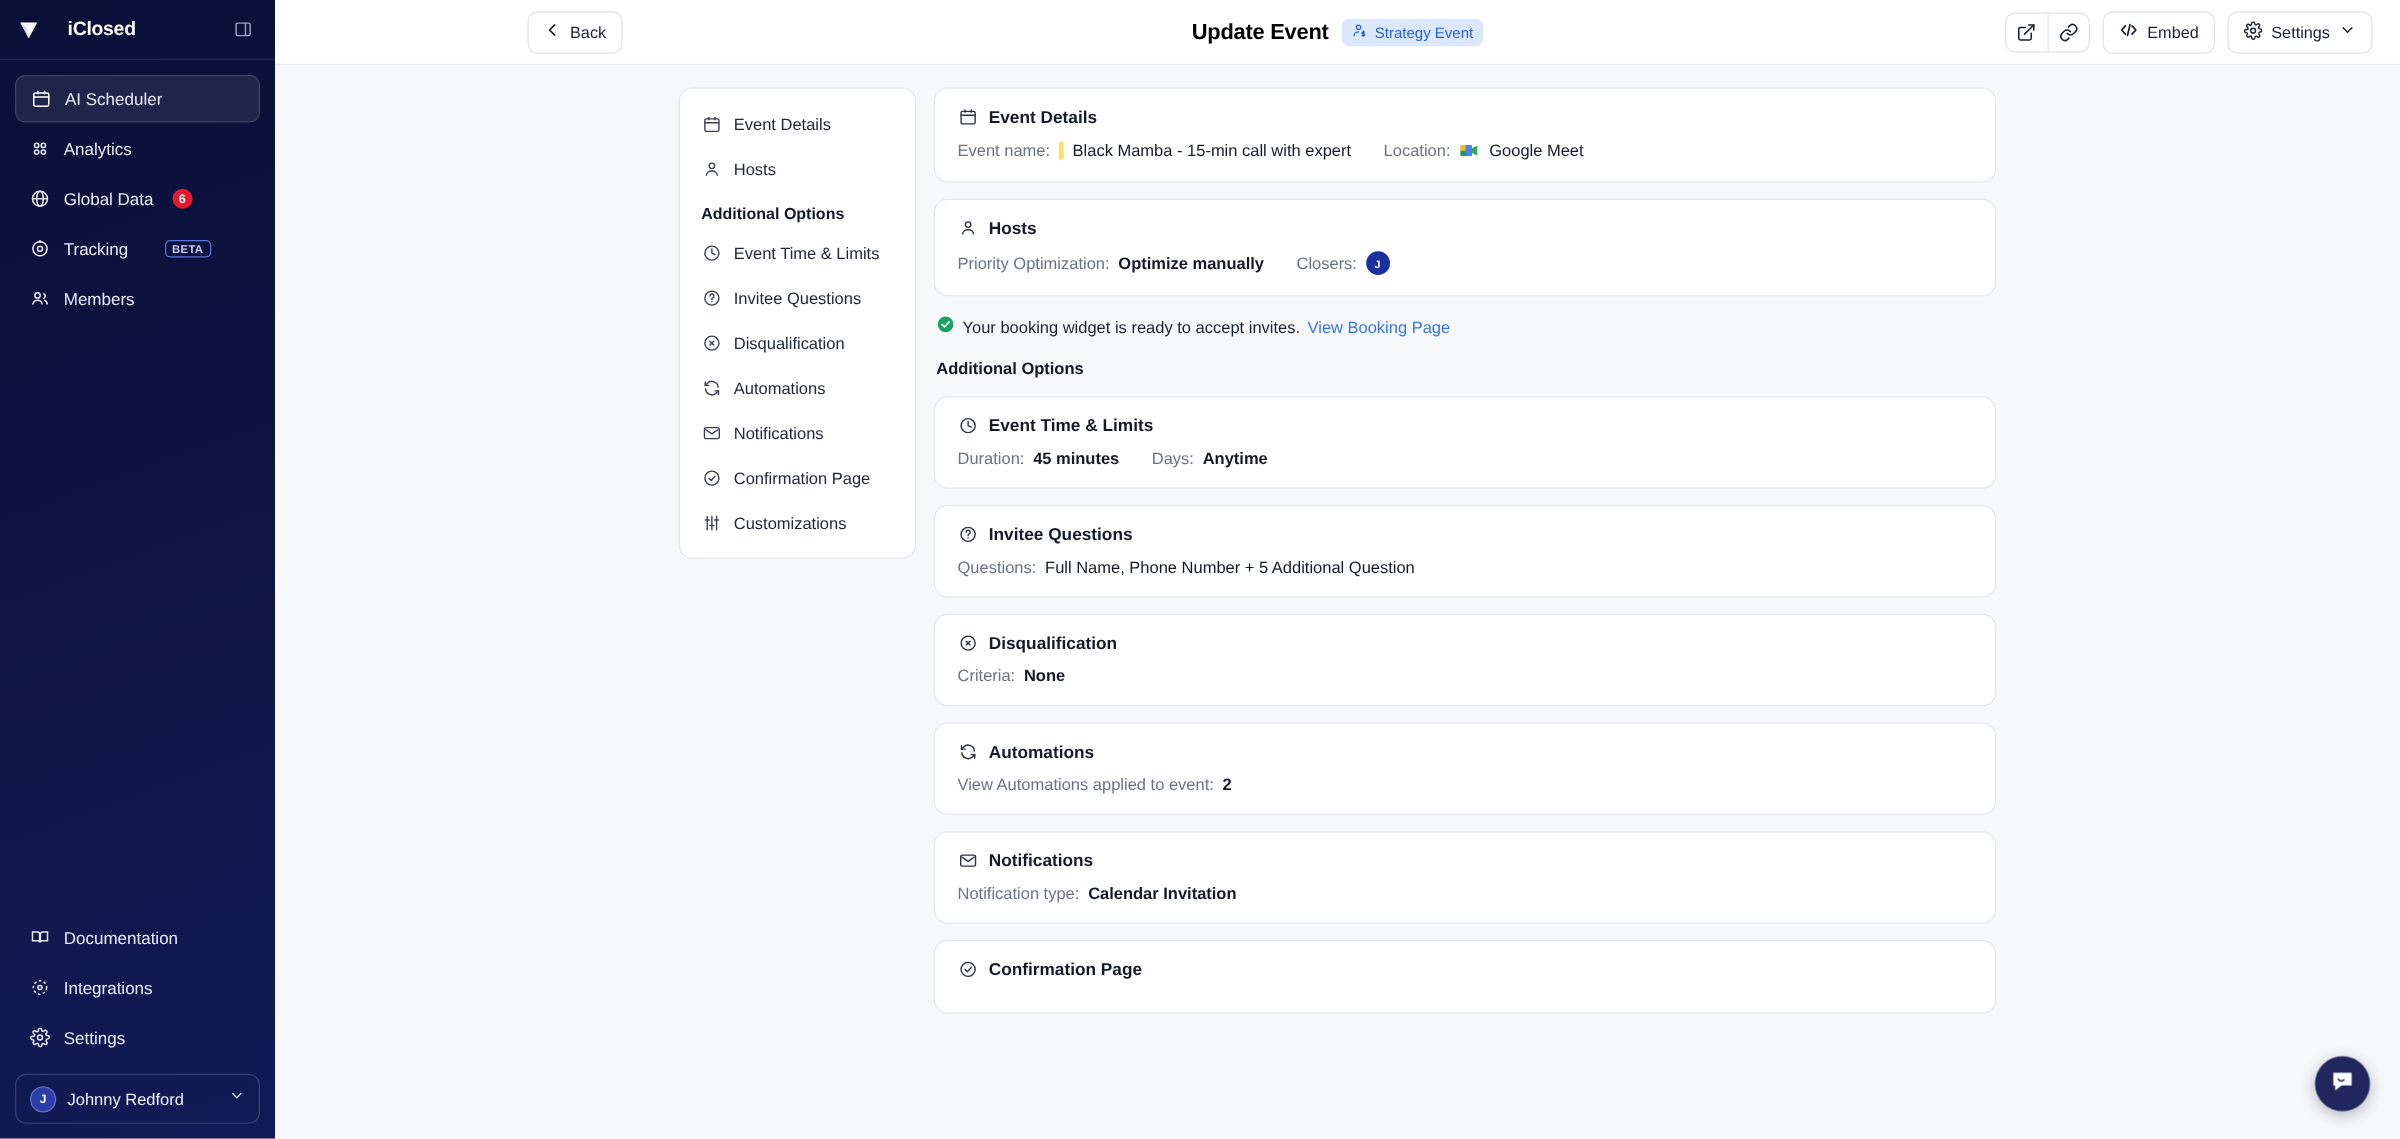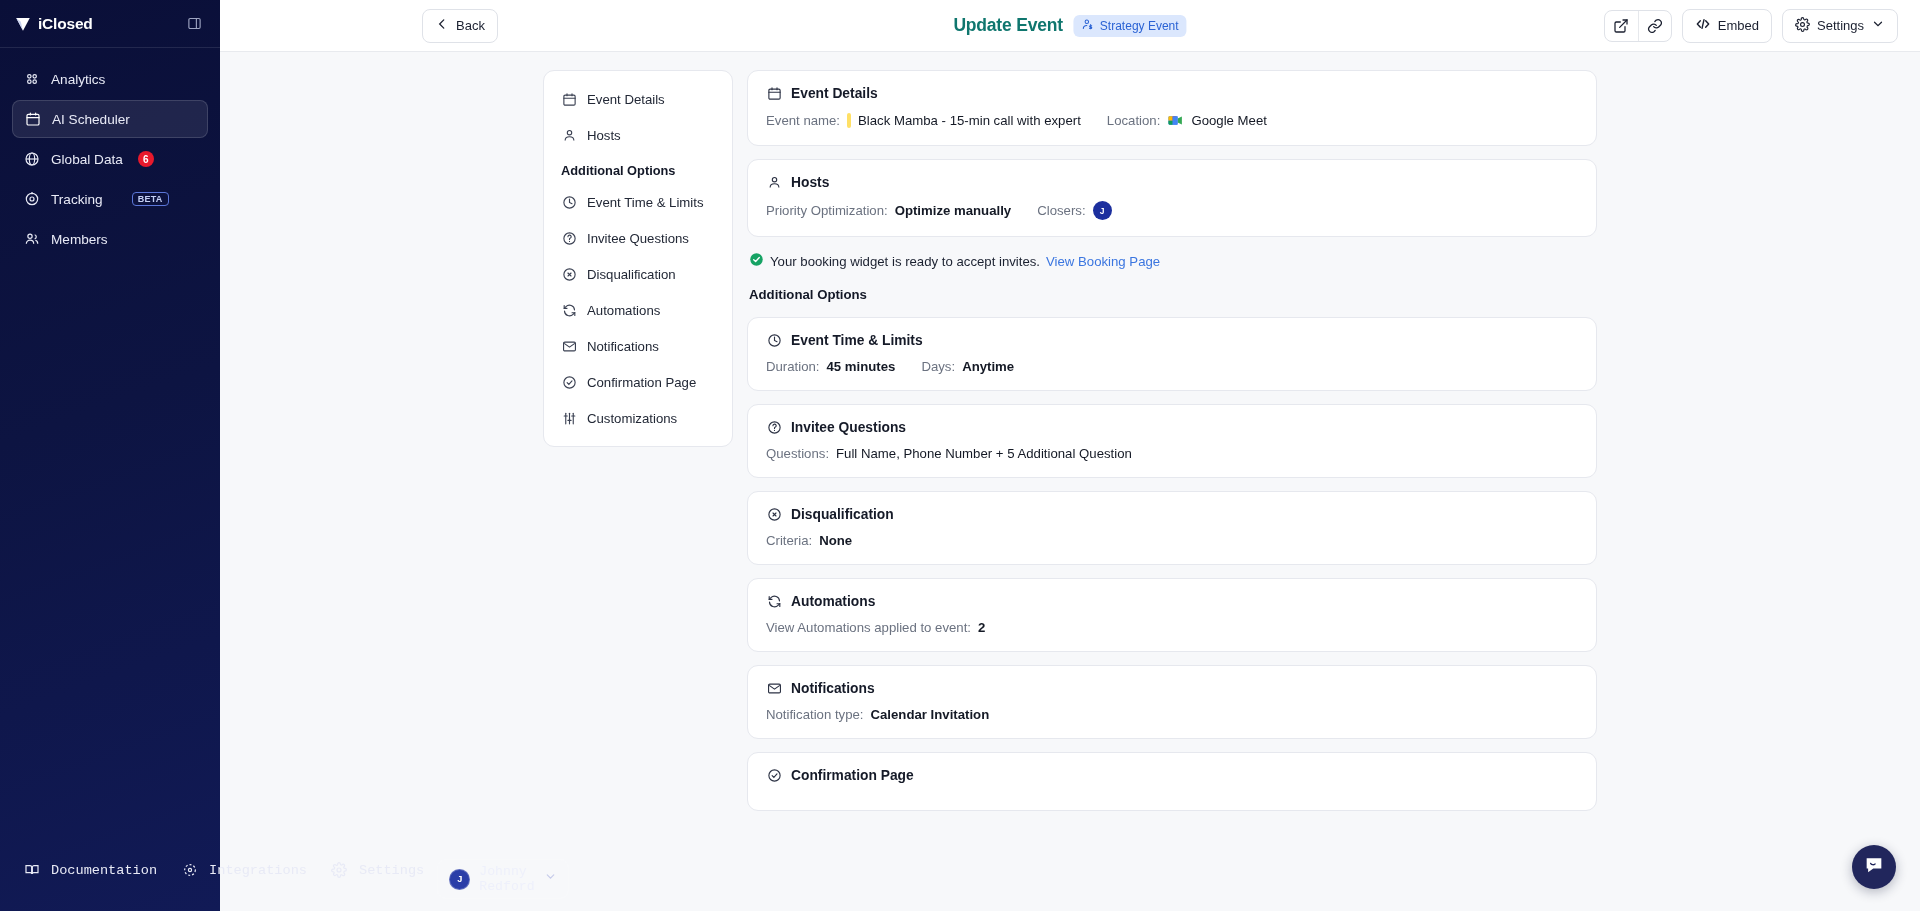--- a/index.html
+++ b/index.html
@@ -16,21 +16,21 @@
     width: 220px; height: 911px; flex: 0 0 220px;
     background: linear-gradient(160deg, #0a0f38 0%, #0d1442 45%, #111a56 100%);
     display: flex; flex-direction: column;
     position: relative;
   }
   .sb-top {
     height: 48px; display: flex; align-items: center;
     justify-content: space-between; padding: 0 16px 0 14px;
     border-bottom: 1px solid rgba(255,255,255,0.10);
   }
-  .brand { display: flex; align-items: center; gap: 6px; }
+  .brand { display: flex; align-items: center; gap: 22px; }
   .brand-mark { width: 18px; height: 18px; display:block; }
   .brand-text {
     color: #ffffff; font-size: 15.5px; font-weight: 700; letter-spacing: -0.2px;
   }
   .collapse-btn {
     width: 20px; height: 20px; display: flex; align-items: center; justify-content: center;
     cursor: pointer; opacity: .75;
   }
   .sb-nav { padding: 12px 12px 0 12px; display: flex; flex-direction: column; gap: 2px; }
   .sb-item {
@@ -50,21 +50,21 @@
     background: #e8192c; color: #fff; font-size: 10px; font-weight: 700;
     border-radius: 999px; min-width: 16px; height: 16px;
     display: inline-flex; align-items: center; justify-content: center;
     padding: 0 4px; margin-left: 4px;
   }
   .badge-beta {
     border: 1px solid #5b76d8; color: #c5d0f5; font-size: 9px; font-weight: 600;
     border-radius: 4px; padding: 1px 5px; margin-left: 18px; letter-spacing: .3px;
   }
   .sb-spacer { flex: 1 1 auto; }
-  .sb-bottom { padding: 0 12px 12px 12px; display: flex; flex-direction: row; gap: 2px; font-family: Liberation Mono, monospace; }
+  .sb-bottom { padding: 0 12px 12px 12px; display: flex; flex-direction: column; gap: 2px; }
   .sb-user {
     margin-top: 8px;
     display: flex; align-items: center; gap: 9px;
     height: 40px; padding: 0 11px;
     border: 1px solid rgba(255,255,255,0.16);
     border-radius: 9px; cursor: pointer;
   }
   .avatar-sm {
     width: 21px; height: 21px; flex:0 0 21px; border-radius: 50%;
     background: #2b3ea8; color: #fff; font-size: 9.5px; font-weight: 700;
@@ -86,21 +86,21 @@
     height: 24px; padding: 16px 12px;
     border: 1px solid #dfe2e8; border-radius: 8px;
     background: #fff; color: #1b2030; font-size: 13px;
     cursor: pointer; white-space: nowrap;
   }
   .back-btn { margin-left: 180px; }
   .title-group {
     position: absolute; left: 50%; transform: translateX(-50%);
     display: flex; align-items: center; gap: 11px;
   }
-  .page-title { font-size: 17.5px; font-weight: 700; color: #0f766e; letter-spacing: -0.2px; }
+  .page-title { font-size: 17.5px; font-weight: 700; color: #000000; letter-spacing: -0.2px; }
   .type-badge {
     display: inline-flex; align-items: center; gap: 5px;
     background: #dbe7fd; color: #2a62d4; border-radius: 6px;
     height: 22px; padding: 0 8px; font-size: 12px; font-weight: 400;
   }
   .topbar-right { margin-left: auto; display: flex; align-items: center; gap: 10px; }
   .icon-pair {
     display: inline-flex; align-items: center;
     border: 1px solid #dfe2e8; border-radius: 8px; height: 32px; overflow: hidden; background:#fff;
   }
@@ -191,42 +191,42 @@
       </div>
       <div class="collapse-btn">
         <svg width="15" height="15" viewBox="0 0 24 24" fill="none" stroke="#cfd6ef" stroke-width="1.8">
           <rect x="3" y="4" width="18" height="16" rx="2"></rect>
             <line x1="15" y1="4" x2="15" y2="20"></line>
         </svg>
       </div>
     </div>
 
     <nav class="sb-nav">
+      <div class="sb-item active">
+        <span class="ico">
+          <svg width="16" height="16" viewBox="0 0 24 24" fill="none" stroke="#fff" stroke-width="1.8" stroke-linecap="round">
+              <rect x="3" y="5" width="18" height="16" rx="2"></rect>
+              <line x1="8" y1="3" x2="8" y2="6"></line>
+              <line x1="16" y1="3" x2="16" y2="6"></line>
+              <line x1="3" y1="10" x2="21" y2="10"></line>
+            </svg>
+        </span>
+        <span class="sb-label">AI Scheduler</span>
+      </div>
+
       <div class="sb-item">
         <span class="ico">
           <svg width="16" height="16" viewBox="0 0 24 24" fill="none" stroke="#e8eaf6" stroke-width="1.8">
               <circle cx="8" cy="8" r="2.6"></circle>
               <circle cx="16" cy="8" r="2.6"></circle>
               <circle cx="8" cy="16" r="2.6"></circle>
               <circle cx="16" cy="16" r="2.6"></circle>
             </svg>
         </span>
         <span class="sb-label">Analytics</span>
-      </div>
-
-      <div class="sb-item active">
-        <span class="ico">
-          <svg width="16" height="16" viewBox="0 0 24 24" fill="none" stroke="#fff" stroke-width="1.8" stroke-linecap="round">
-              <rect x="3" y="5" width="18" height="16" rx="2"></rect>
-              <line x1="8" y1="3" x2="8" y2="6"></line>
-              <line x1="16" y1="3" x2="16" y2="6"></line>
-              <line x1="3" y1="10" x2="21" y2="10"></line>
-            </svg>
-        </span>
-        <span class="sb-label">AI Scheduler</span>
       </div>
 
       <div class="sb-item">
         <span class="ico">
           <svg width="16" height="16" viewBox="0 0 24 24" fill="none" stroke="#e8eaf6" stroke-width="1.8">
               <circle cx="12" cy="12" r="9"></circle>
               <line x1="3" y1="12" x2="21" y2="12"></line>
               <ellipse cx="12" cy="12" rx="4" ry="9"></ellipse>
             </svg>
         </span>

